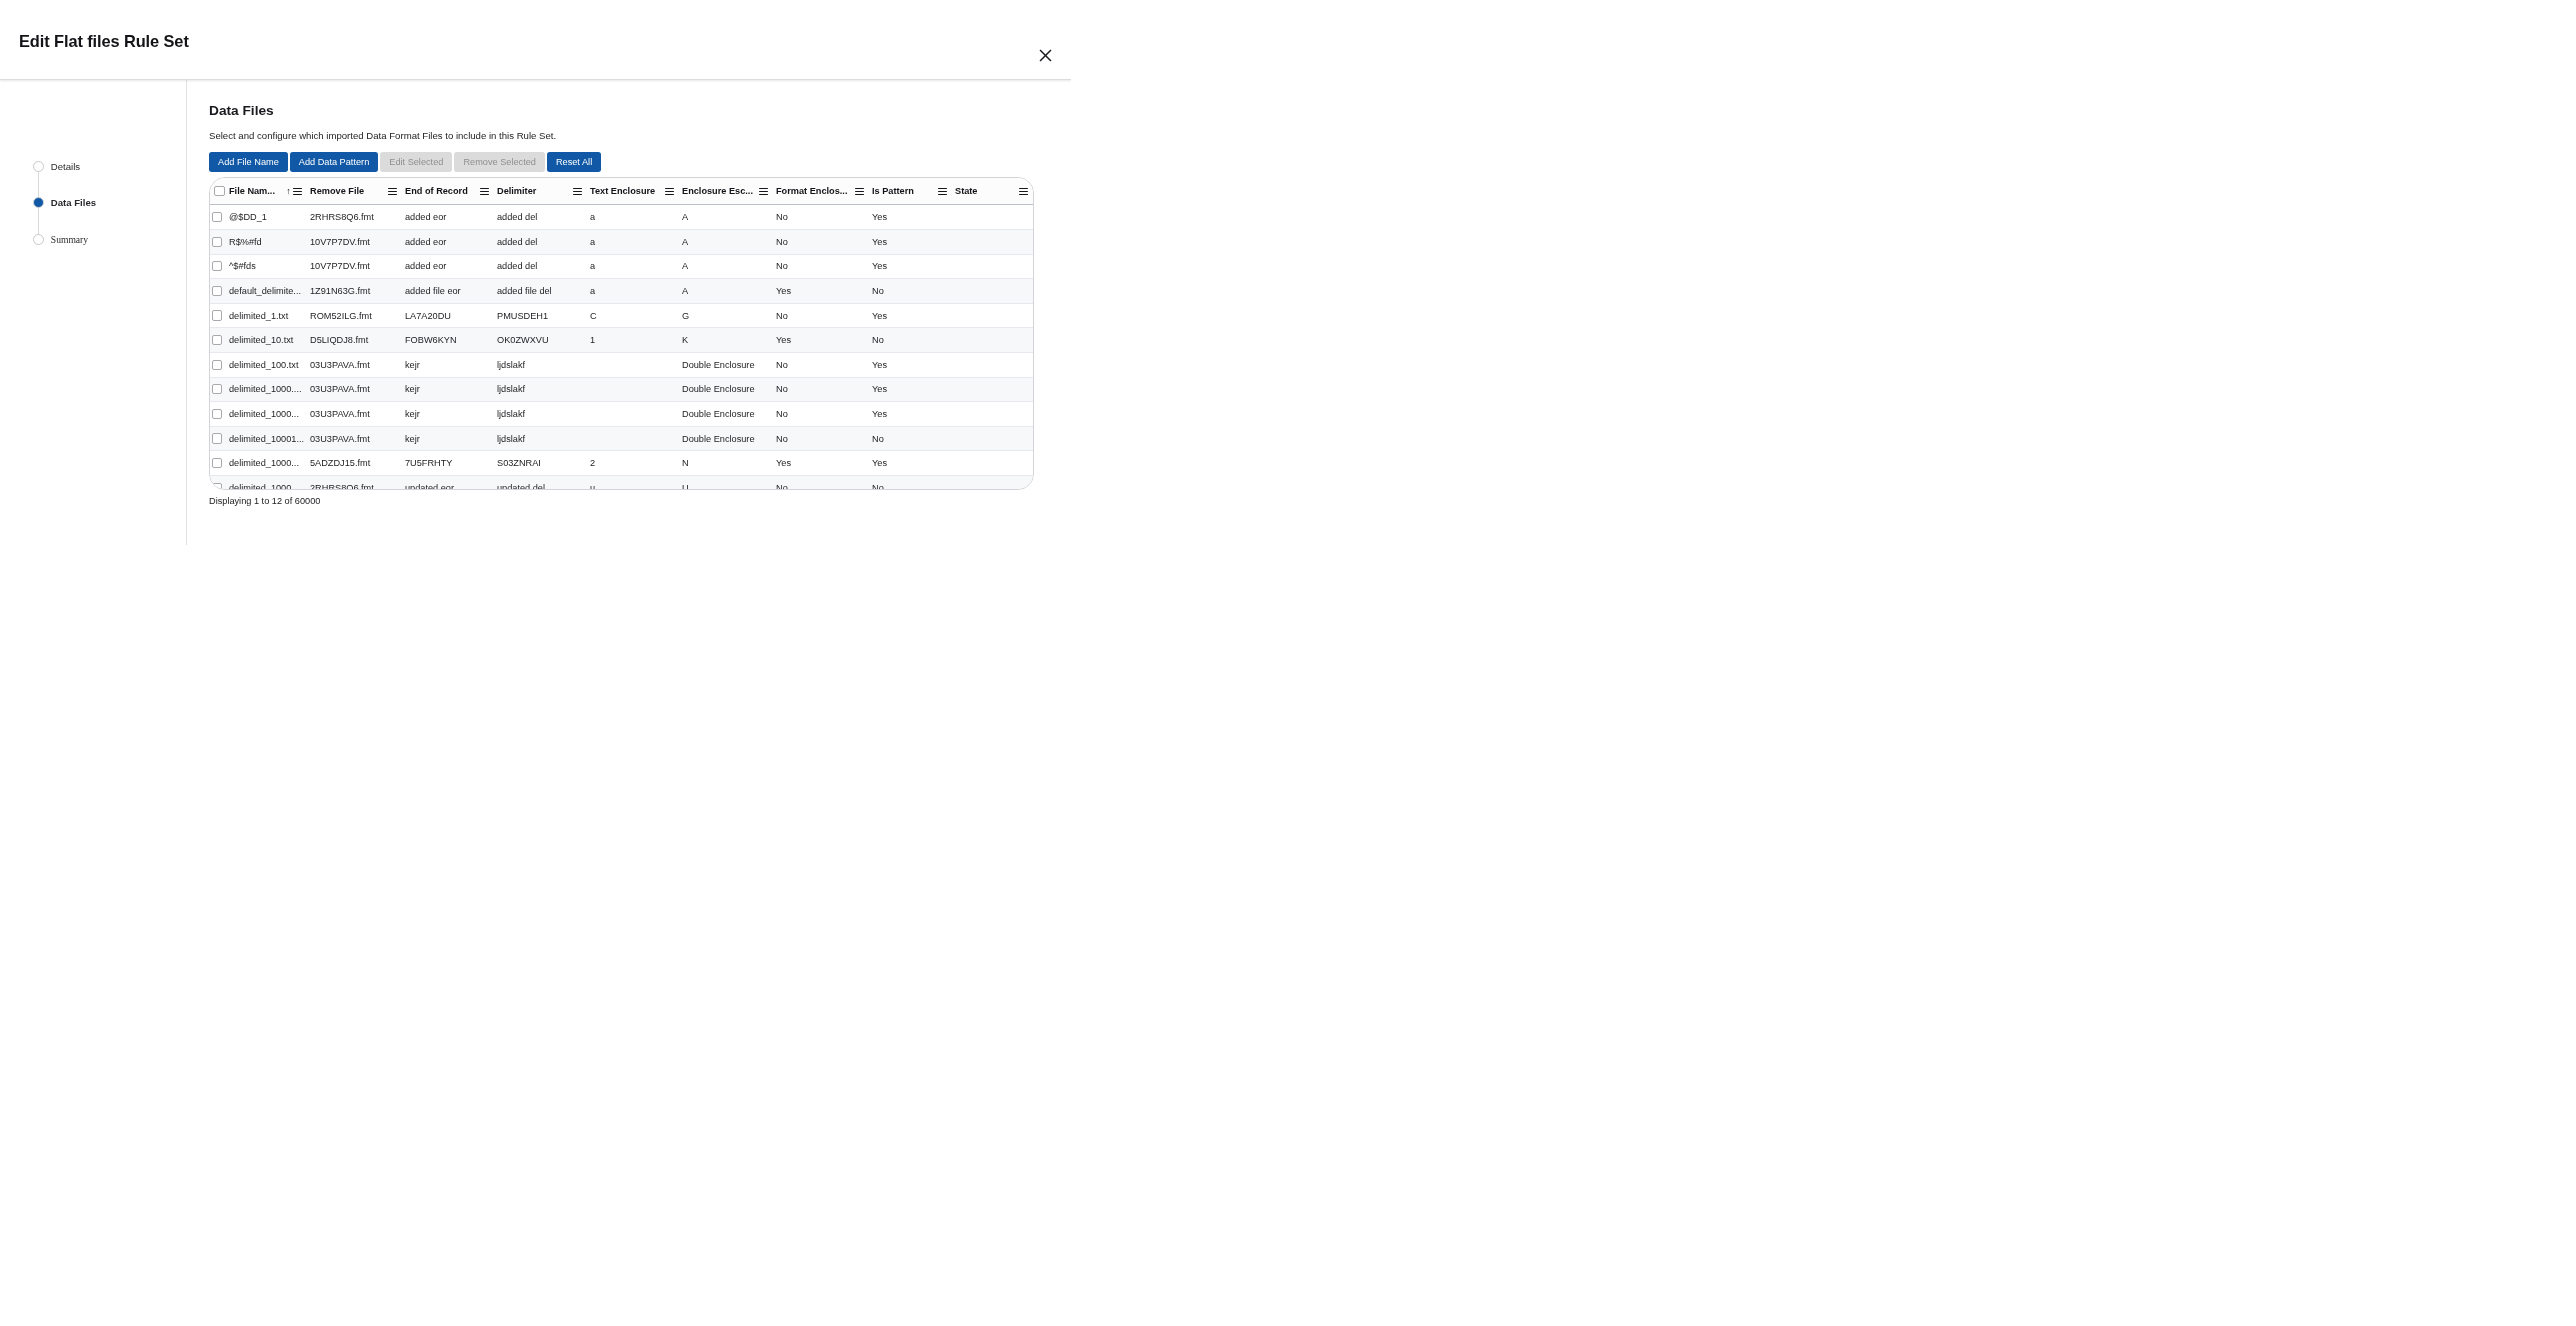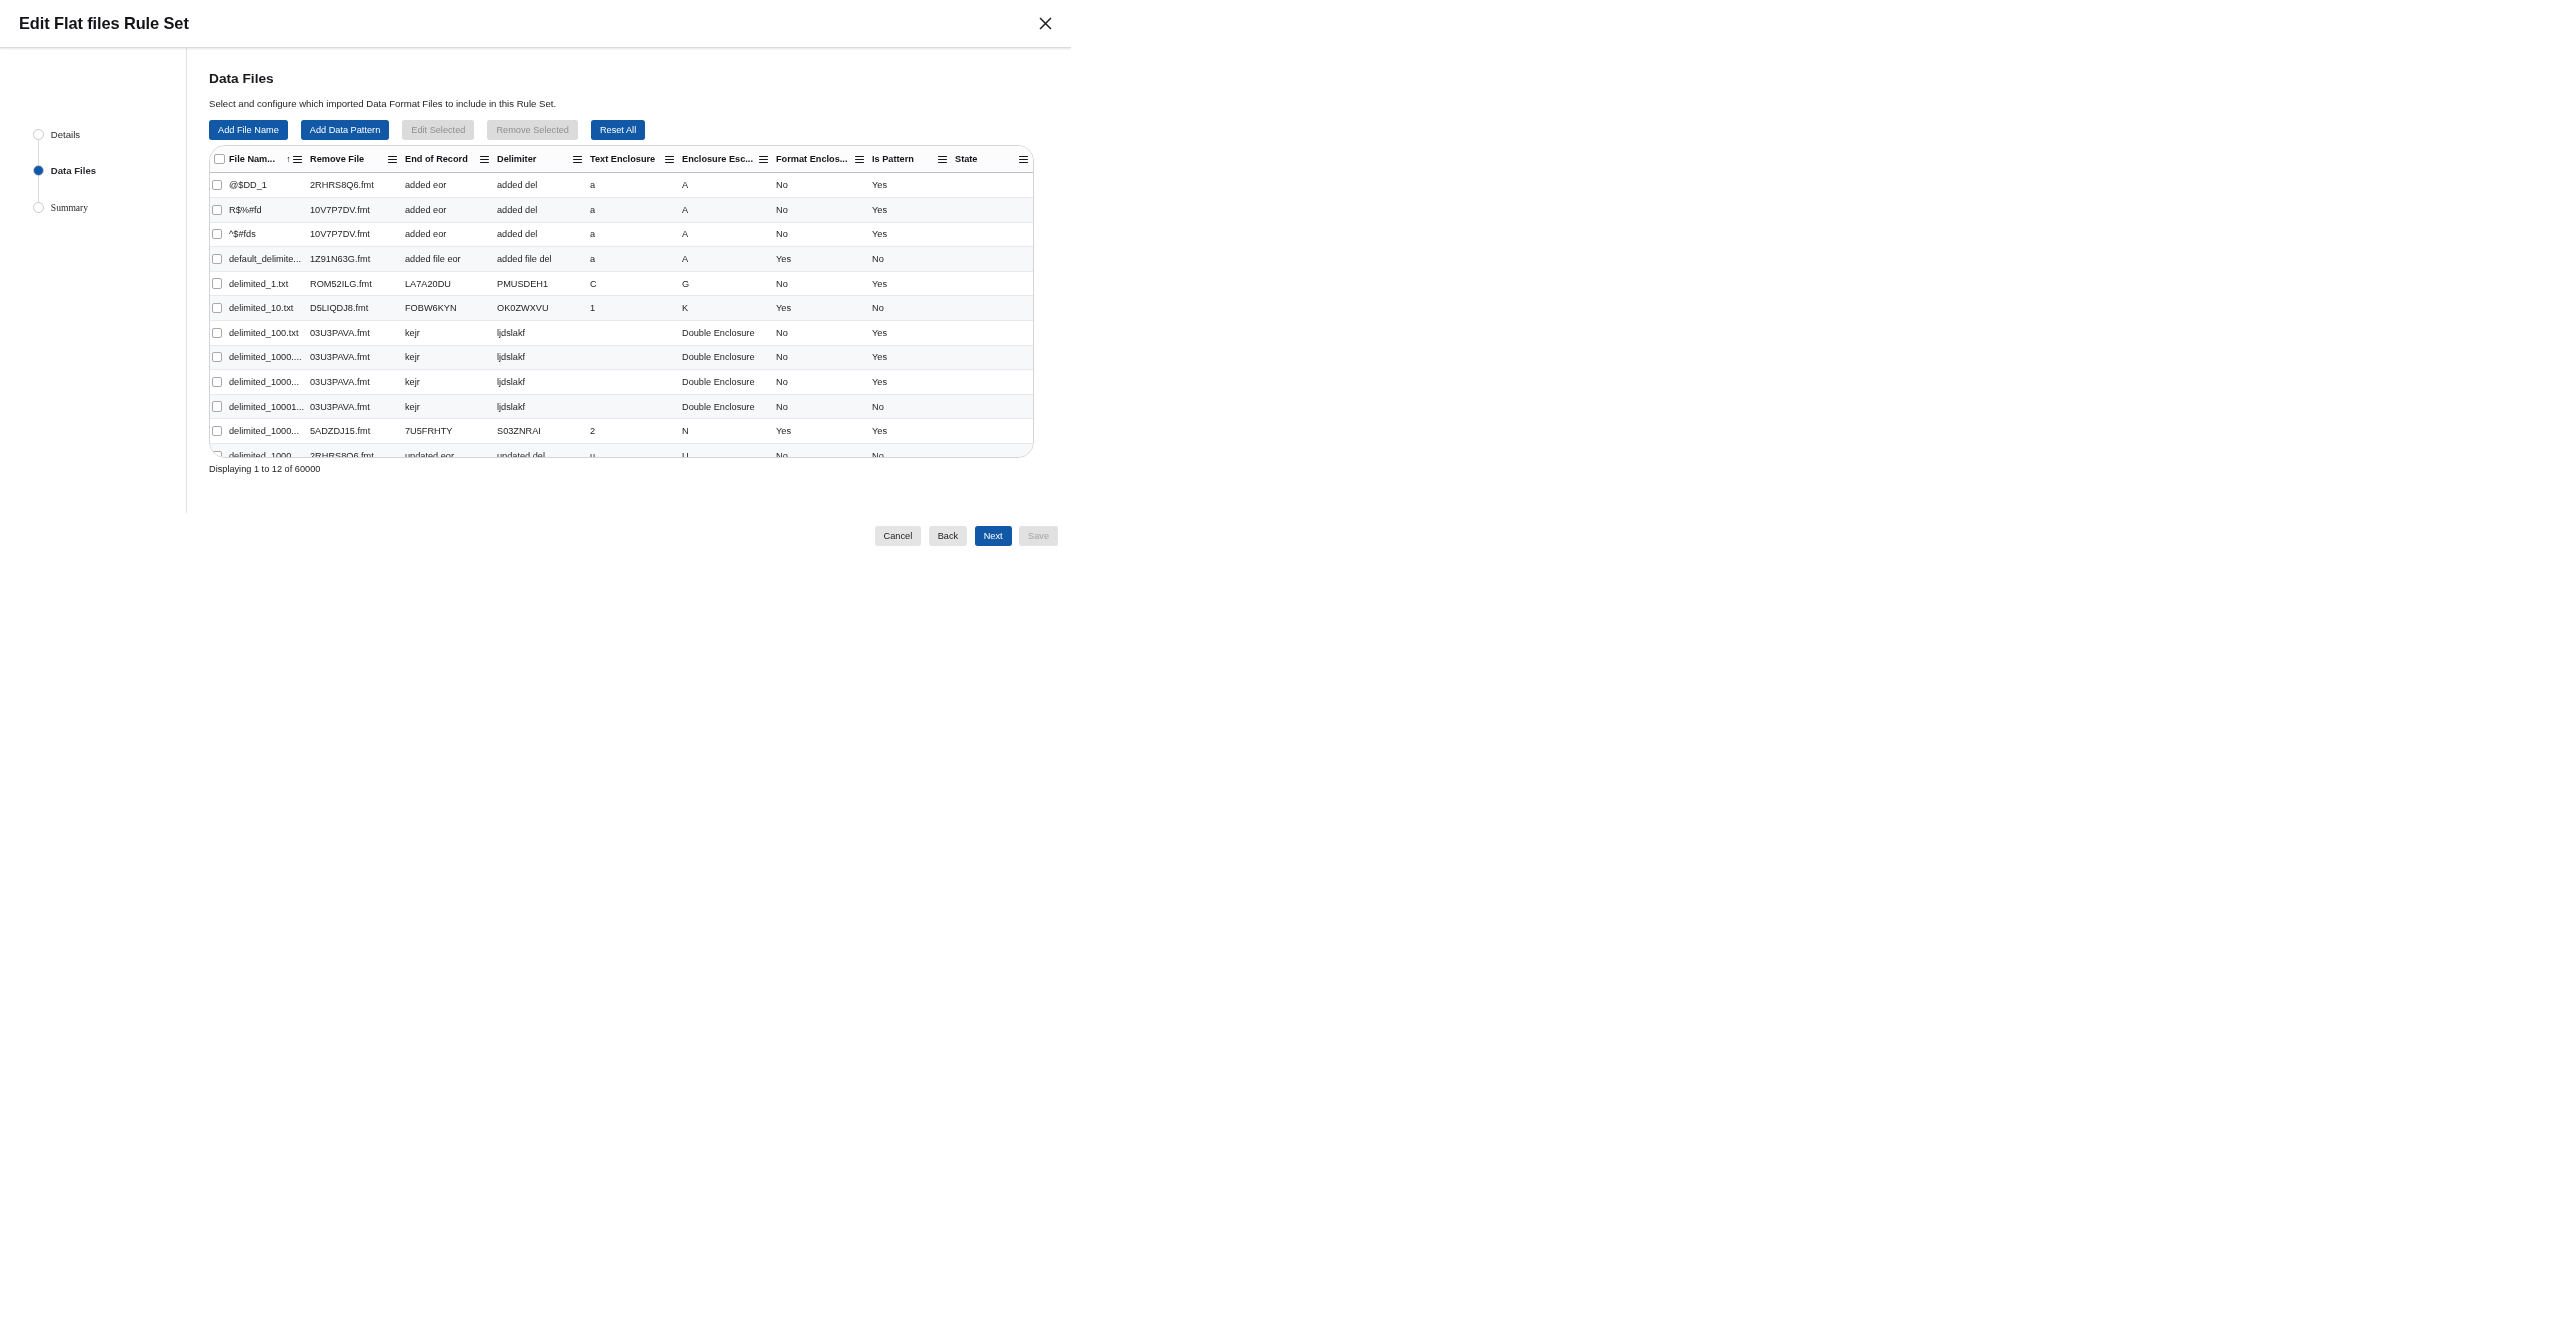--- a/index.html
+++ b/index.html
@@ -1,43 +1,43 @@
 <!DOCTYPE html>
 <html style="font-size:11px"><head>
 <meta charset="utf-8">
 <style>
   * { margin:0; padding:0; box-sizing:border-box; }
   html,body { width:1071px; height:552px; overflow:hidden;
     font-family:"Liberation Sans", sans-serif; background:#ffffff; color:#1b1b1f; }
 
   
-  .modal-header { position:relative; height:48px; display:flex; align-items:center;
+  .modal-header { position:relative; height:48px; display:flex; 
     padding:0 19px; border-bottom:0.7px solid #dcdcdc; box-shadow:0 0.7px 2px rgba(0,0,0,.10);
-    background:#fff; z-index:5; }
+    background:#fff; z-index:5;margin-top:32px; }
   .modal-title { font-size:16.4px; font-weight:700; letter-spacing:-0.1px; color:#141418; }
   .close-btn { position:absolute; right:13.7px; top:12.3px; width:23px; height:23px;
     background:none; border:none; cursor:pointer; display:flex; align-items:center; justify-content:center; }
 
   
   .content { display:flex; height:465px; }
   .stepper { width:187px; border-right:0.7px solid #e3e3e5; position:relative; flex:none; }
   .stepper-line { position:absolute; left:38px; top:86px; width:0.7px; height:73px; background:#d9d9db; }
   .step { position:absolute; display:flex; align-items:center; cursor:pointer; }
   .step-dot { width:11px; height:11px; border-radius:50%; background:#fff; border:1px solid #c9c9cc; flex:none; }
   .step.active .step-dot { background:#1159A6; border-color:#d4d4d6; }
   .step-label { margin-left:6.8px; font-size:9.6px; color:#2a2a2e; }
   .step.active .step-label { font-weight:700; }
   .step1 { left:33px; top:81px; } .step2 { left:33px; top:117px; } .step3 { left:33px; top:154px;font-family:Liberation Serif, serif; }
 
   .main { flex:1; padding:23px 0 0 22px; }
   .section-title { font-size:13.7px; font-weight:700; color:#19191d; }
   .section-desc { margin-top:11.6px; font-size:9.6px; color:#232327; }
 
   
-  .toolbar { margin-top:11.6px; display:flex; gap:13px; }
+  .toolbar { margin-top:11.6px; display:flex; gap:2px; }
   .btn { border:none; border-radius:2.7px; font-family:inherit; font-size:9.2px;
     padding:4.8px 9px; cursor:pointer; line-height:1.1; }
   .btn.primary { background:#1159A6; color:#fff; }
   .btn.disabled { background:#dbdbdb; color:#8f8f92; cursor:default; }
   .btn.secondary { background:#e4e4e5; color:#202024; }
   .btn.secondary.disabled { background:#e1e1e2; color:#a3a3a6; }
 
   
   .table { margin-top:5.5px; width:825px; height:313px; border:0.7px solid #d4d4d8;
     border-radius:16px; overflow:hidden; background:#fff; }

